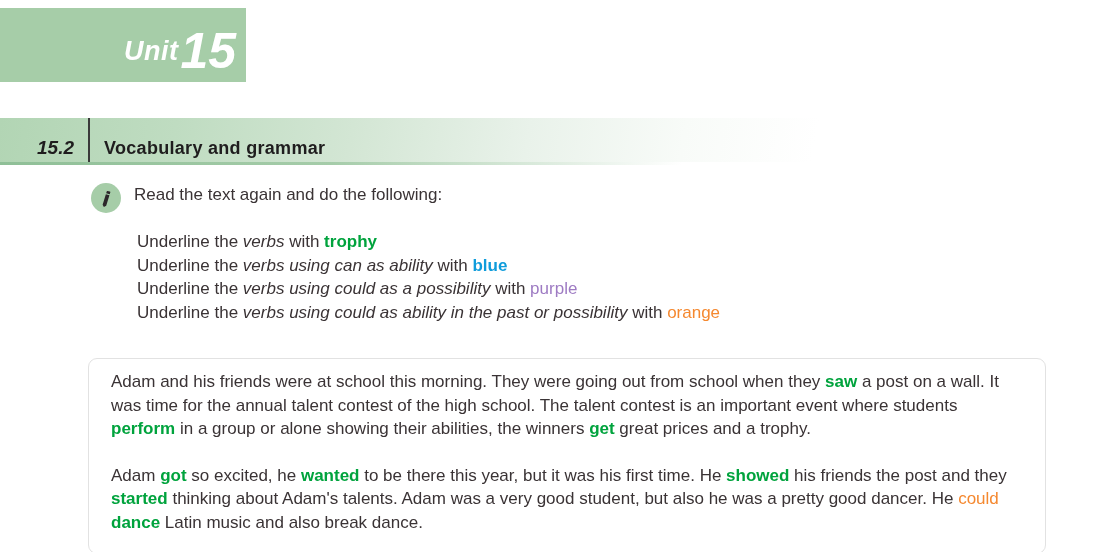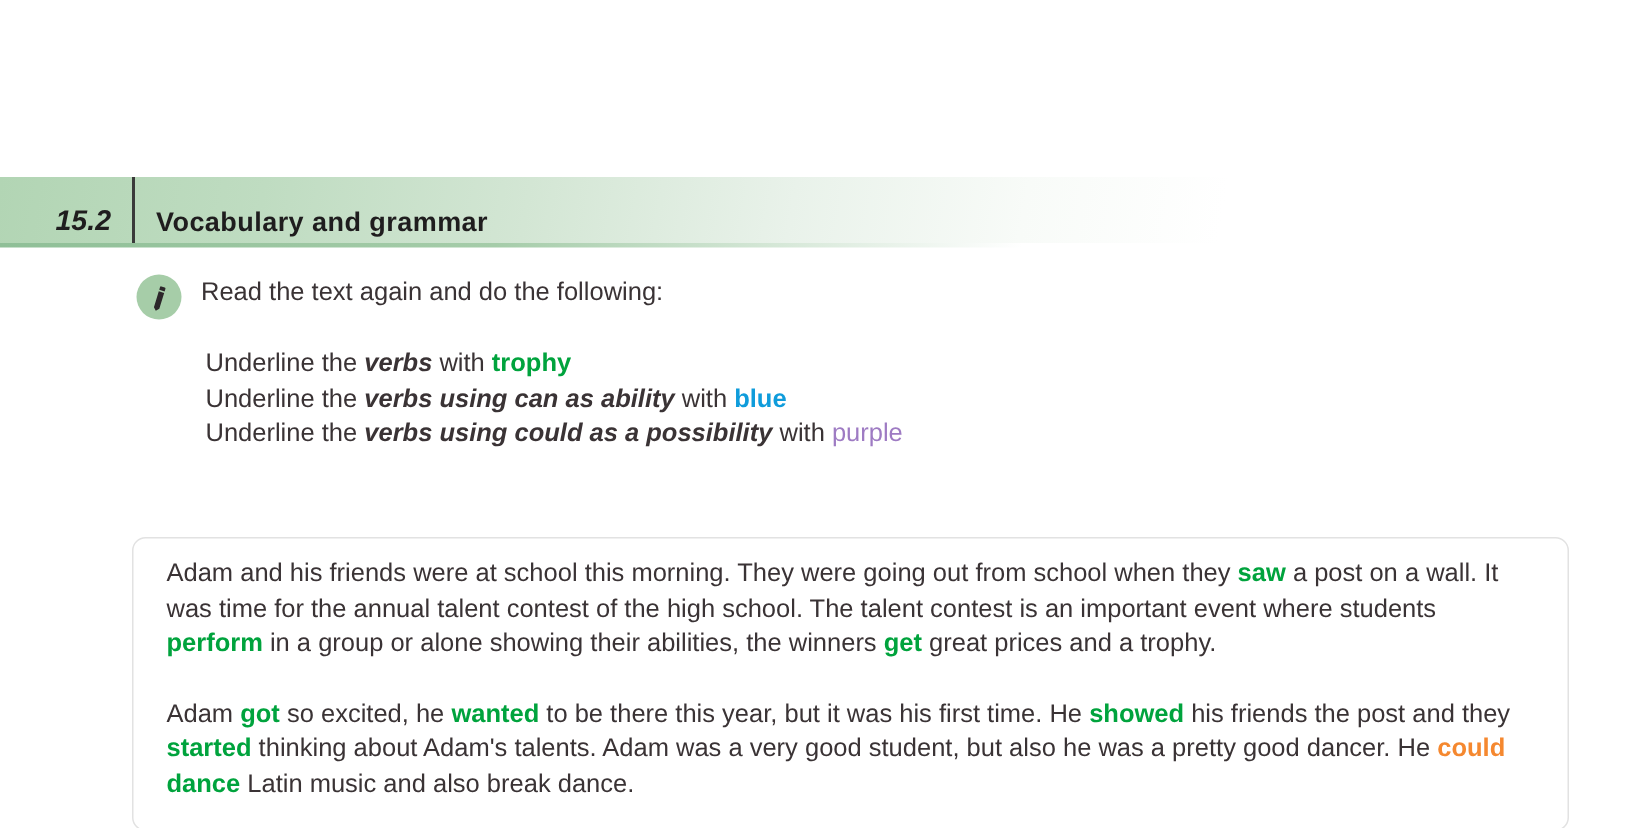--- a/index.html
+++ b/index.html
@@ -76,51 +76,56 @@
     position:absolute;left:88px;top:342px;width:958px;height:196px;
     box-sizing:border-box;
     border:1.5px solid var(--box-border,#e2e2e2);
     border-radius:9px;background:#ffffff;
     padding:11px 24px 0 22px;
     font-size:17px;line-height:23.5px;color:var(--ink,#3a3335);margin-top:16px;
   }
   .para{margin:0 0 23px 0;max-width:912px;}
 
   
-  .run.emph{font-weight:700;font-style:italic;}
+  .run.emph{font-weight:400;font-style:italic;}
   .run.green{color:var(--green,#00a33d);font-weight:700;}
   .run.blue{color:var(--blue,#0f9cdb);font-weight:700;}
   .run.purple{color:var(--purple,#9e7bc3);}
   .run.orange{color:var(--orange,#f5882f);}
-  .run.orange-bold{color:var(--orange,#f5882f);font-weight:700;}
+  .run.orange-bold{color:var(--orange,#f5882f);font-weight:400;}
 </style>
 </head>
 <body>
 
 <div class="page">
 
+  <div class="unit-banner">
+    <span class="unit-word">Unit</span>
+    <span class="unit-number">15</span>
+  </div>
 
   <div class="section-bar">
     <span class="section-number">15.2</span>
     <span class="section-divider"></span>
     <span class="section-title">Vocabulary and grammar</span>
   </div>
 
   <div class="pencil-badge">
     <svg viewBox="0 0 24 24" aria-hidden="true">
       <path d="M3 17.25V21h3.75L17.81 9.94l-3.75-3.75L3 17.25zM20.71 7.04a1 1 0 0 0 0-1.41l-2.34-2.34a1 1 0 0 0-1.41 0l-1.83 1.83 3.75 3.75 1.83-1.83z"></path>
     </svg>
   </div>
 
   <div class="intro">Read the text again and do the following:</div>
 
   <div class="instructions">
     <div class="instr-line"><span class="run plain">Underline the </span><span class="run emph">verbs</span><span class="run plain"> with </span><span class="run green">trophy</span></div>
     <div class="instr-line"><span class="run plain">Underline the </span><span class="run emph">verbs using can as ability</span><span class="run plain"> with </span><span class="run blue">blue</span></div>
     <div class="instr-line"><span class="run plain">Underline the </span><span class="run emph">verbs using could as a possibility</span><span class="run plain"> with </span><span class="run purple">purple</span></div>
+    <div class="instr-line"><span class="run plain">Underline the </span><span class="run emph">verbs using could as ability in the past or possibility</span><span class="run plain"> with </span><span class="run orange">orange</span></div>
   </div>
 
   <div class="passage-box">
     <p class="para"><span class="run plain">Adam and his friends were at school this morning. They were going out from school when they </span><span class="run green">saw</span><span class="run plain"> a post on a wall. It was time for the annual talent contest of the high school. The talent contest is an important event where students </span><span class="run green">perform</span><span class="run plain"> in a group or alone showing their abilities, the winners </span><span class="run green">get</span><span class="run plain"> great prices and a trophy.</span></p>
     <p class="para"><span class="run plain">Adam </span><span class="run green">got</span><span class="run plain"> so excited, he </span><span class="run green">wanted</span><span class="run plain"> to be there this year, but it was his first time. He </span><span class="run green">showed</span><span class="run plain"> his friends the post and they </span><span class="run green">started</span><span class="run plain"> thinking about Adam's talents. Adam was a very good student, but also he was a pretty good dancer. He </span><span class="run orange-bold">could</span><span class="run plain"> </span><span class="run green">dance</span><span class="run plain"> Latin music and also break dance.</span></p>
   </div>
 
 </div>
 
 </body></html>

